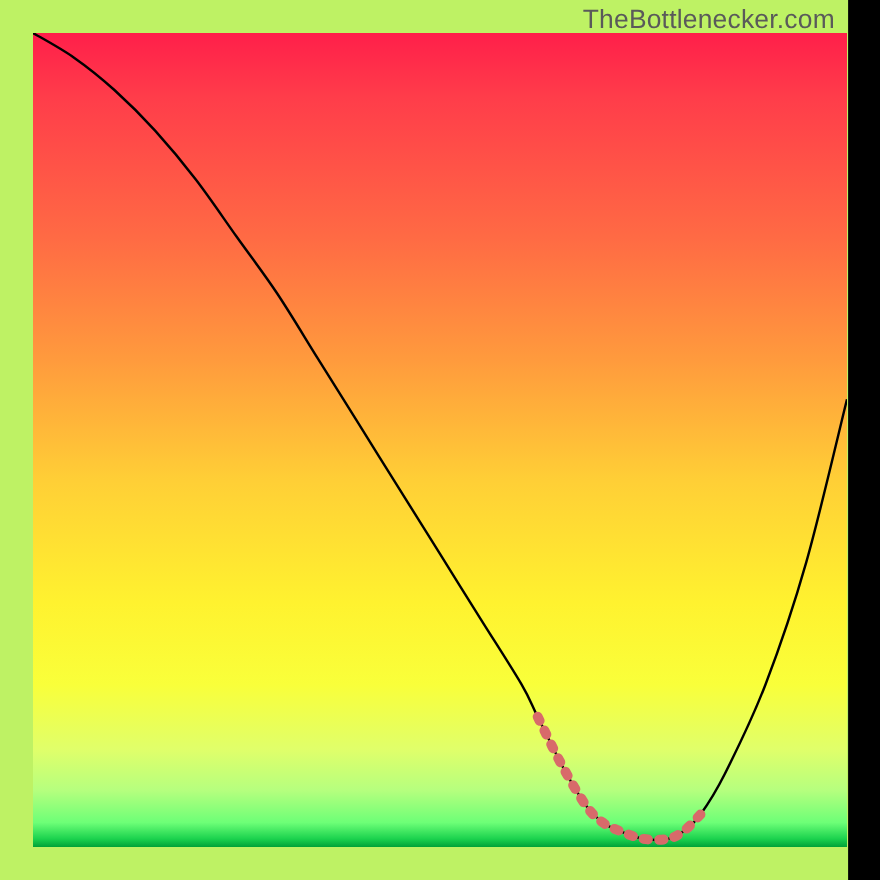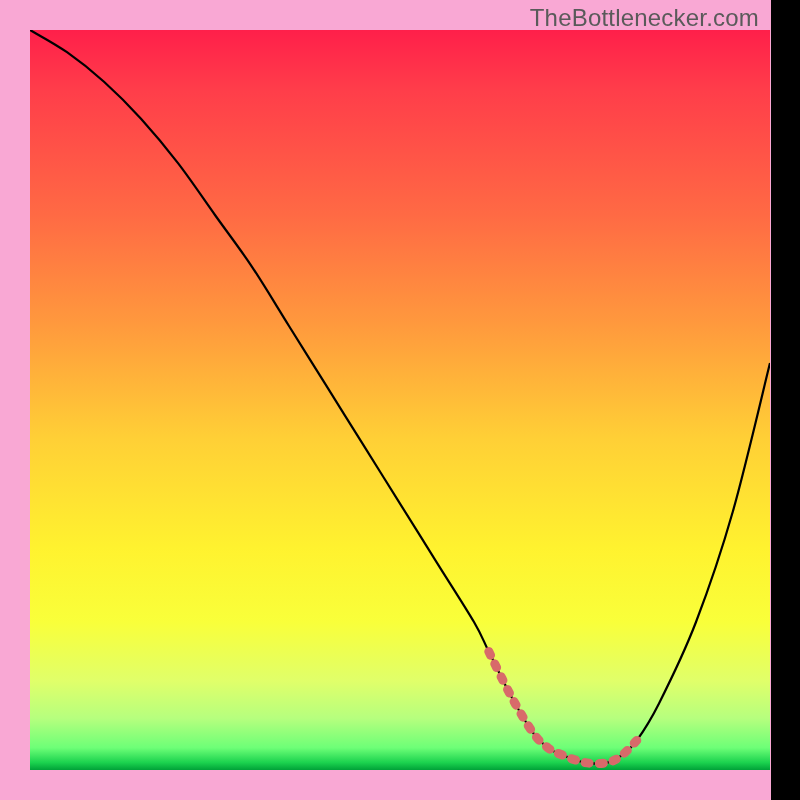--- a/index.html
+++ b/index.html
@@ -8,21 +8,21 @@
     width: 800px;
     height: 800px;
     background: #000;
     overflow: hidden;
     font-family: Arial, Helvetica, sans-serif;
   }
   .frame {
     position: relative;
     width: 771px;
     height: 800px;
-    background: #f9a8d4;
+    background: #bef264;
   }
   .watermark {
     position: absolute;
     top: 4px;
     right: 12px;
     color: #5a5a5a;
     font-size: 24px;
     font-weight: 500;
     letter-spacing: 0.2px;
     z-index: 30;

